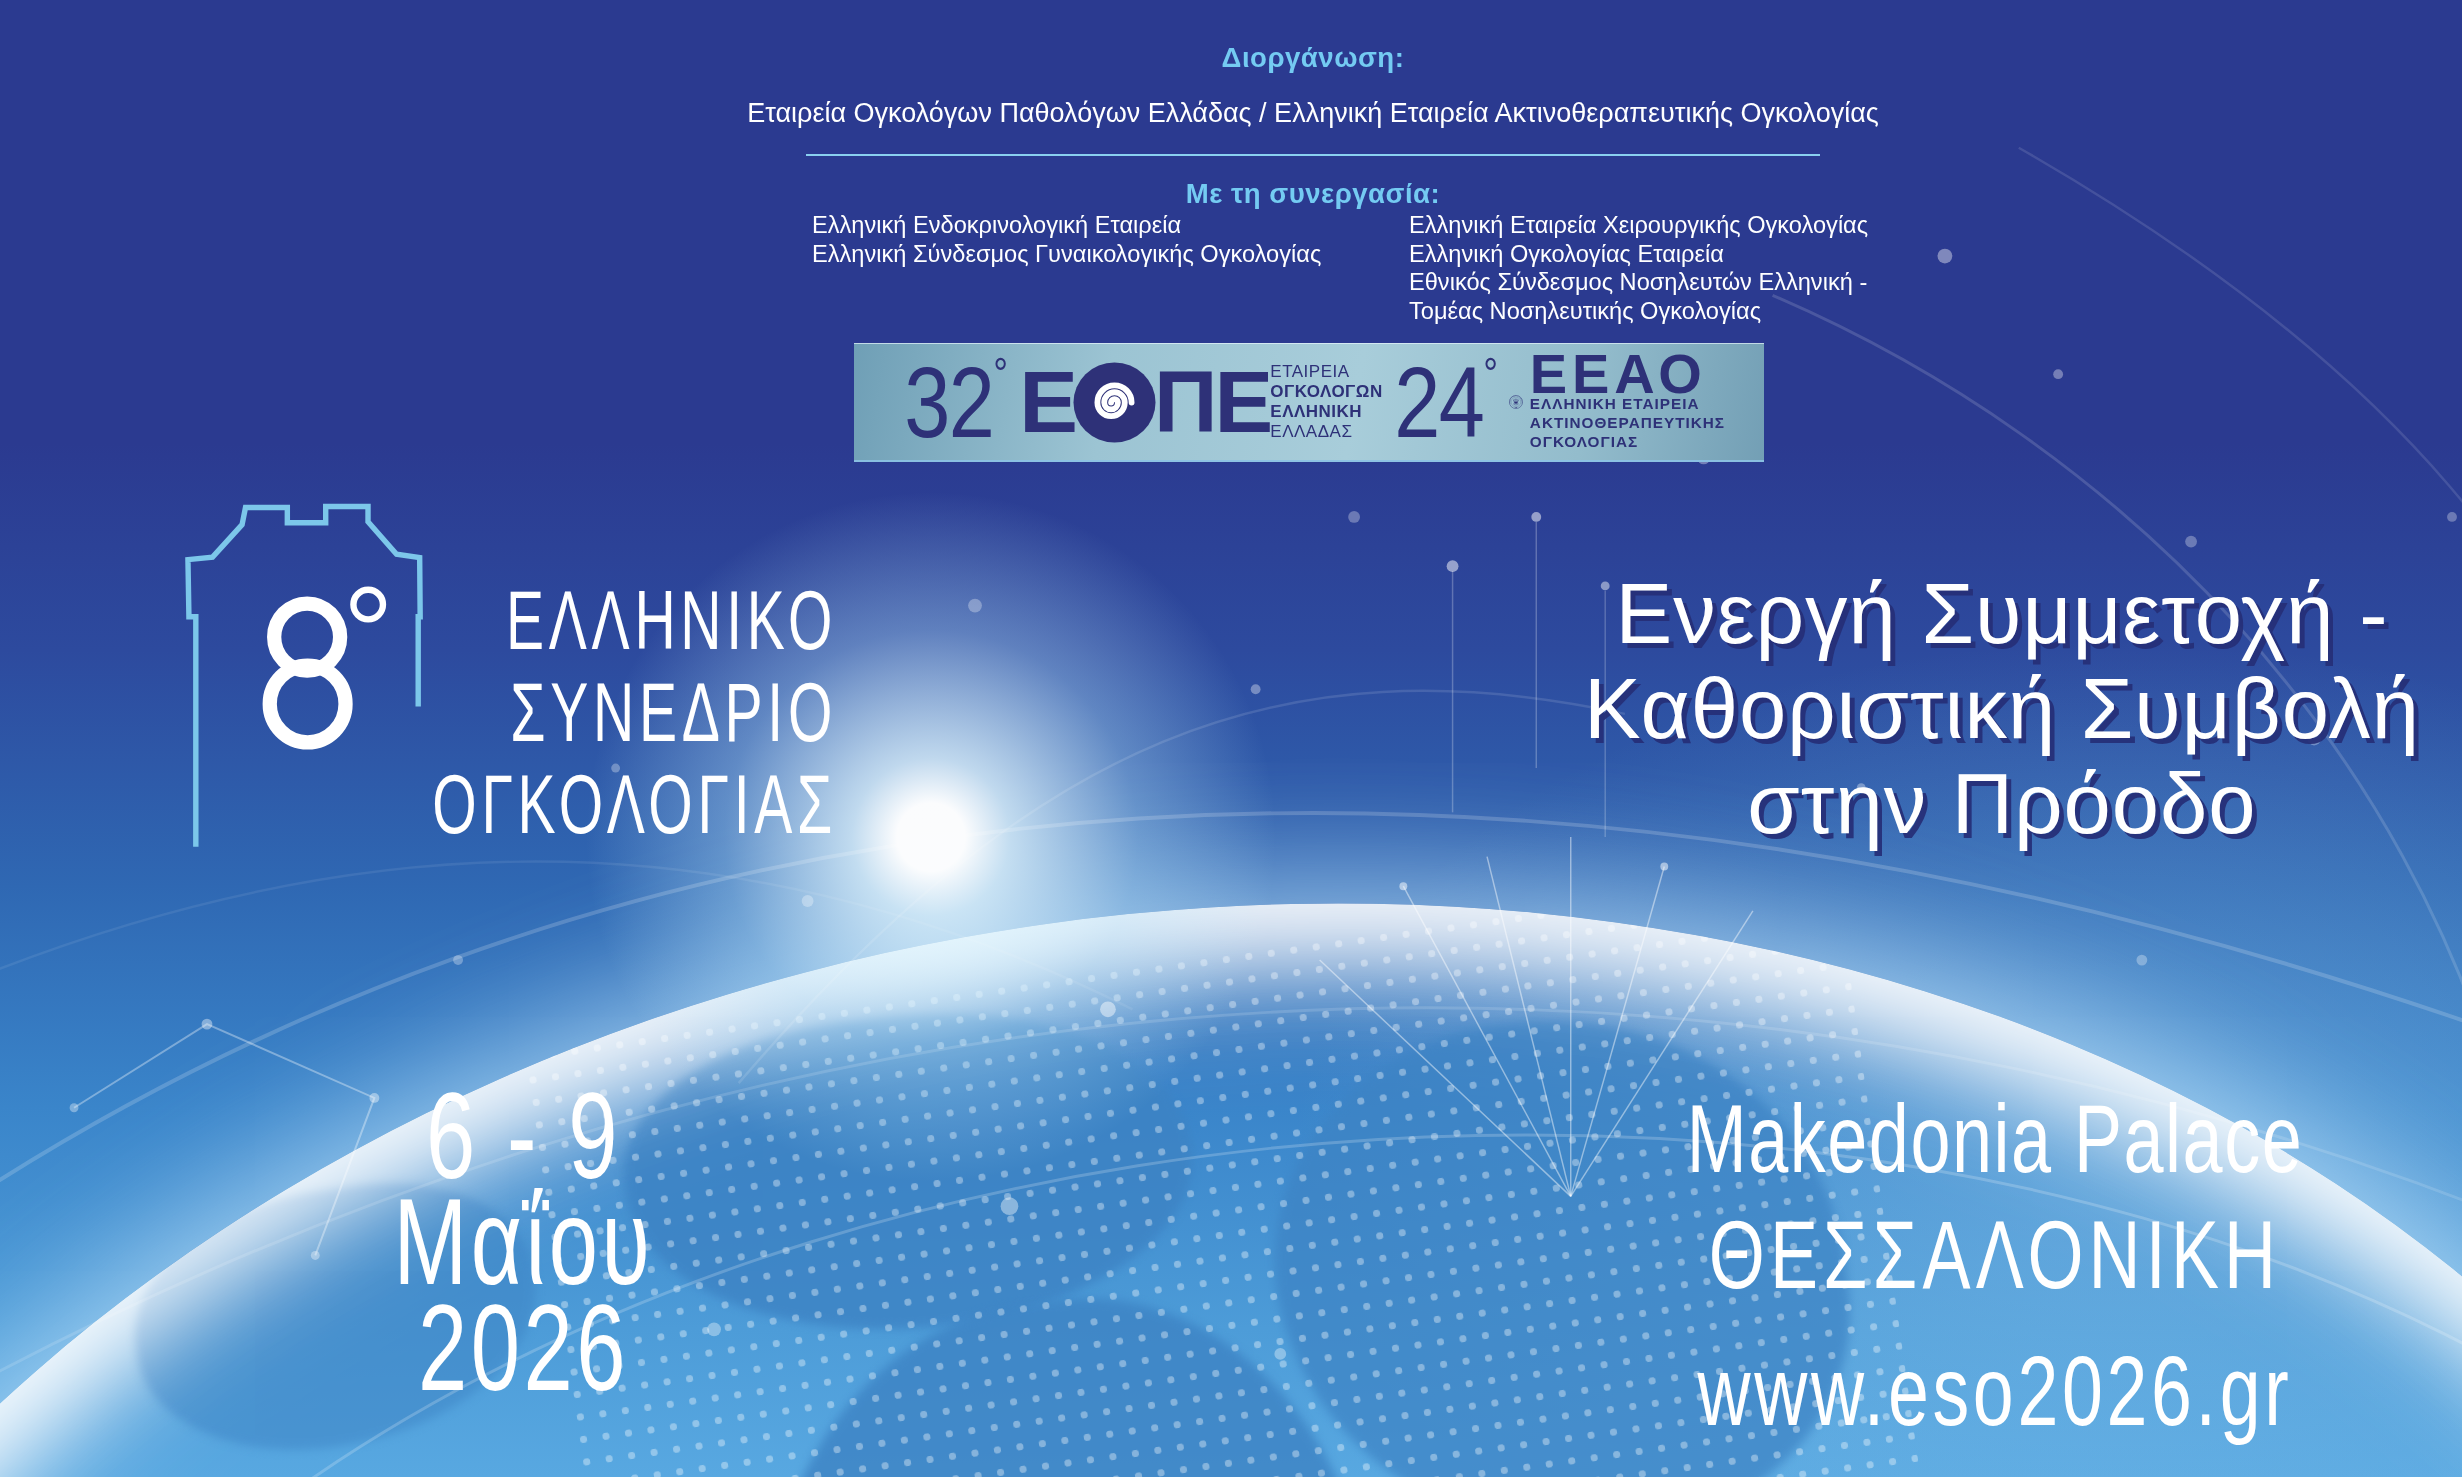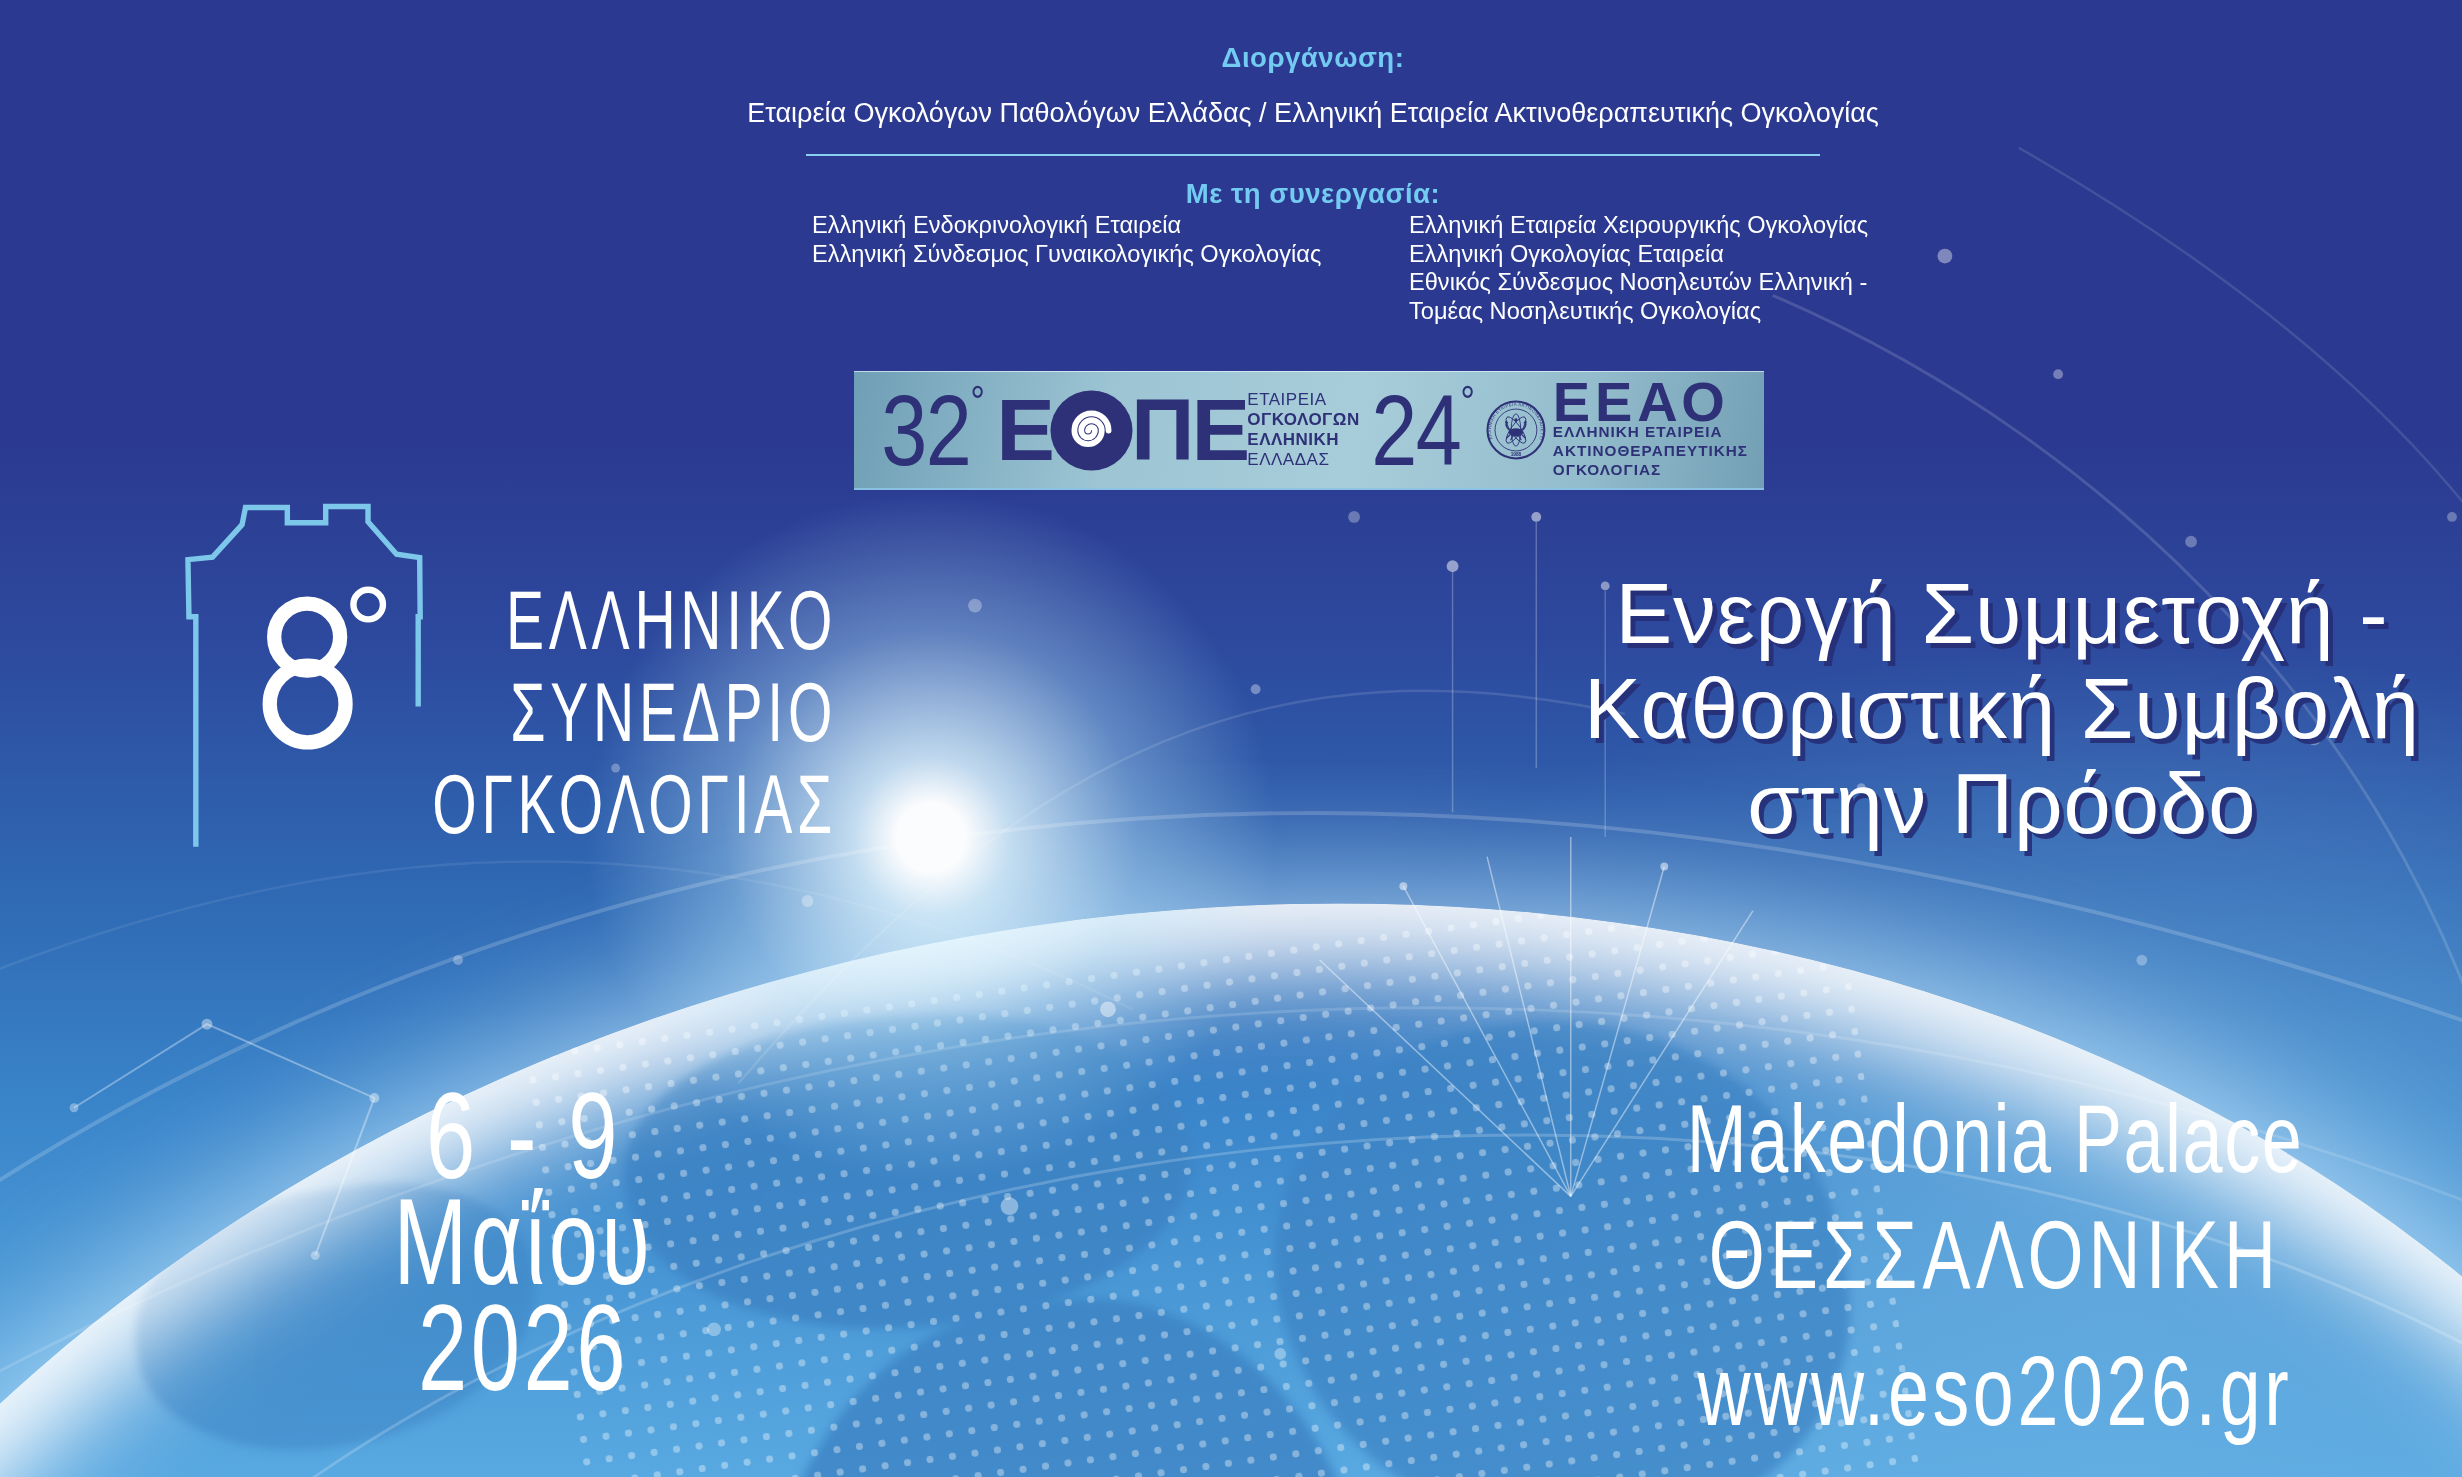--- a/index.html
+++ b/index.html
@@ -29,22 +29,22 @@
   .hdr{position:absolute;left:0;top:0;width:100%;text-align:center;color:#fff;}
   .hdr-label{margin-top:42px;font-size:27.6px;font-weight:bold;color:#74cbf2;letter-spacing:0.5px;}
   .hdr-orgs{margin-top:23.6px;font-size:27px;color:#ffffff;}
   .hdr-rule{margin:25.6px auto 0 auto;width:1014px;height:2px;background:#8ad0f0;}
   .hdr-label2{margin-top:21.7px;font-size:27.6px;font-weight:bold;color:#74cbf2;letter-spacing:0.5px;}
   .collab{position:absolute;left:812px;top:211px;display:flex;text-align:left;color:#fff;gap:44px;}
   .collab .col1{width:553px;}
   .collab .col2{width:483px;}
   .collab .line{font-size:23.6px;line-height:28.6px;white-space:nowrap;}
   
-  .banner{position:absolute;left:854px;top:371px;width:910px;height:119px;box-sizing:border-box;
-    display:flex;align-items:center;justify-content:space-between;padding:0 16px;overflow:hidden;
+  .banner{position:absolute;left:854px;top:343px;width:910px;height:119px;box-sizing:border-box;
+    display:flex;align-items:center;justify-content:space-between;padding:0 39px;overflow:hidden;
     background:linear-gradient(100deg,#6f9fb6 0%,#9cc4d3 28%,#a8cdda 55%,#93bccc 80%,#739fb5 100%);
     border-top:1.5px solid rgba(235,248,255,.65);border-bottom:2px solid rgba(140,195,230,.9);}
   .num{display:flex;align-items:flex-start;color:#2e3178;transform:scaleX(.82);transform-origin:center;}
   .num .n{font-size:101px;line-height:101px;font-weight:400;letter-spacing:-2px;}
   .num .deg{font-size:45px;line-height:45px;margin-top:-1px;}
   .eope{display:flex;align-items:center;color:#2e3178;}
   .eope .big{font-size:88px;font-weight:bold;letter-spacing:-3px;}
   .eope svg{margin:0 -2px;}
   .cap{margin-left:0;color:#2e3178;text-align:left;}
   .cap .c{font-size:17px;line-height:20px;letter-spacing:0.5px;}

